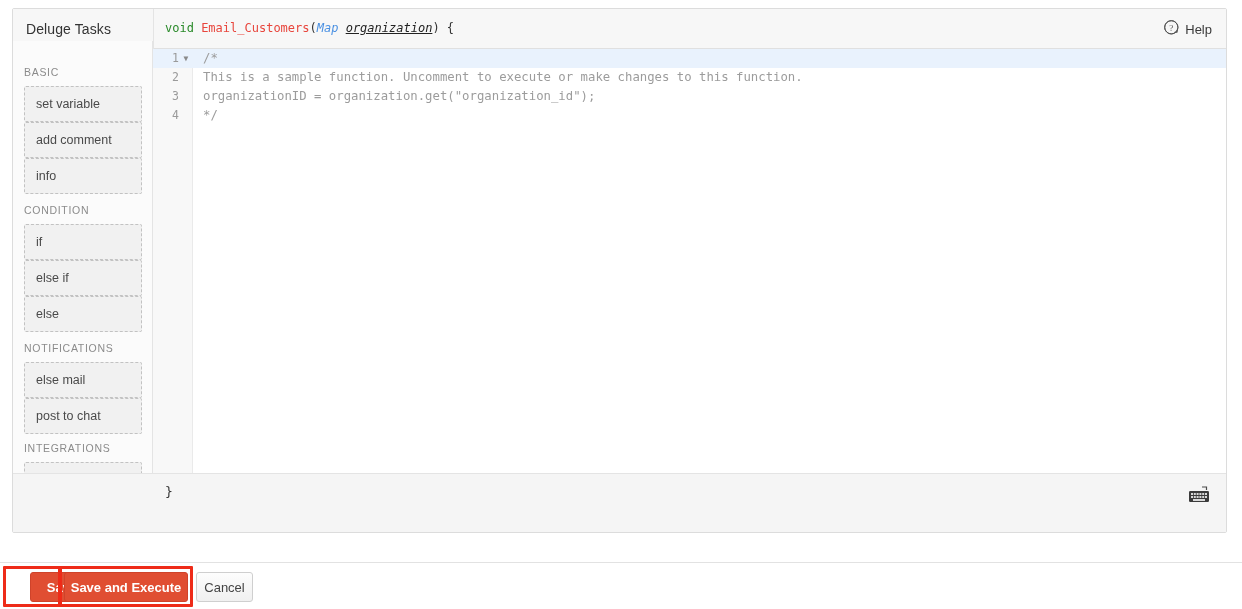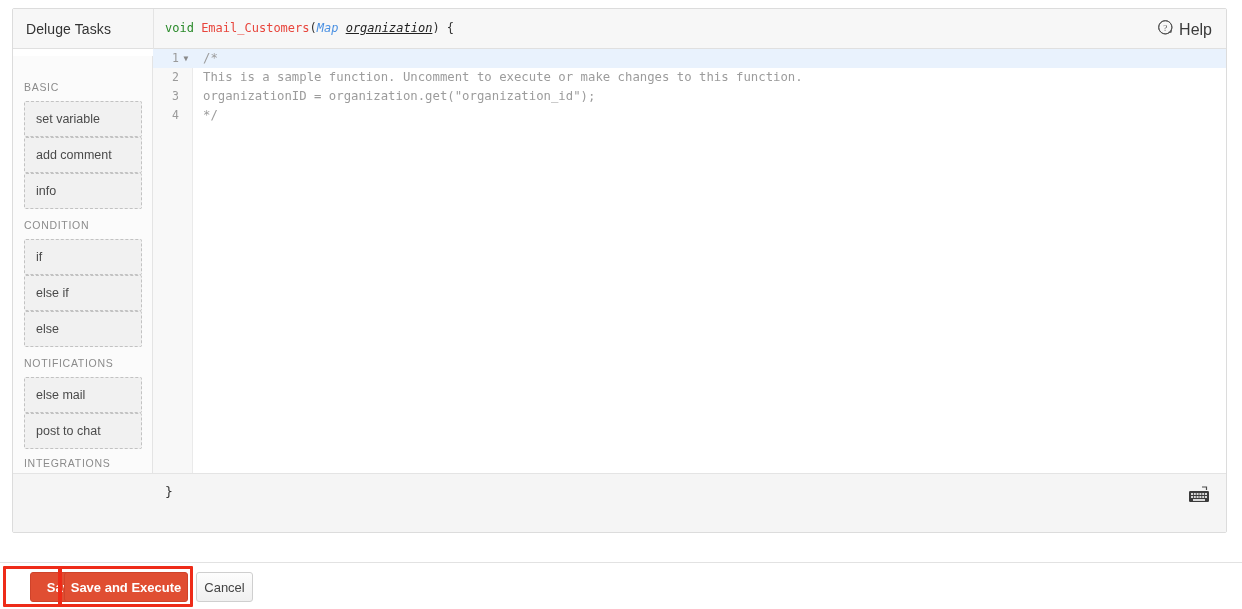--- a/index.html
+++ b/index.html
@@ -48,26 +48,26 @@
   .fn-name { color: #e8453c; }
   .type-map { color: #4a90e2; font-style: italic; }
   .param-name { color: #222; font-style: italic; text-decoration: underline; }
   .punct { color: #333; }
 
   .help-btn {
     position: absolute; right: 14px; top: 11px;
     display: flex; align-items: center; gap: 6px;
     cursor: pointer;
   }
-  .help-label { font-size: 16px; color: #3a3a3a; }
+  .help-label { font-size: 13px; color: #3a3a3a; }
   .help-icon { display:block; }
 
   
   .sidebar {
-    position: absolute; left: 0; top: 47px;
+    position: absolute; left: 0; top: 32px;
     width: 140px; bottom: 0;
     background: #fbfbfb;
     border-right: 1px solid #e4e4e4;
     overflow: hidden;
   }
   .section-label {
     font-size: 10.5px; color: #8b8b8b;
     letter-spacing: .7px;
     padding: 0 0 0 11px;
     text-transform: uppercase;

